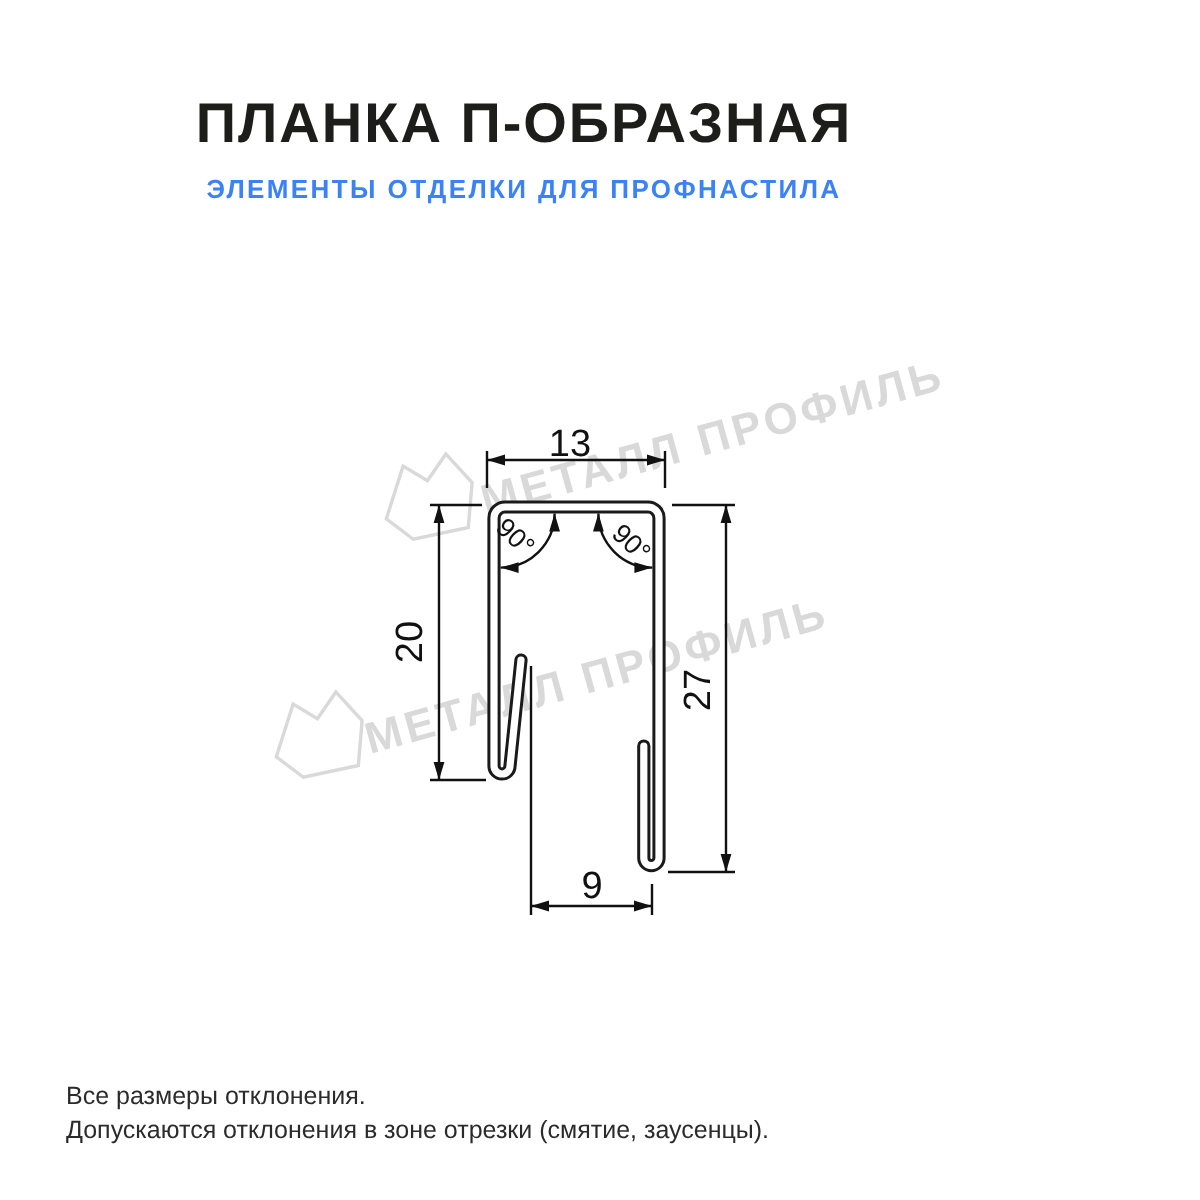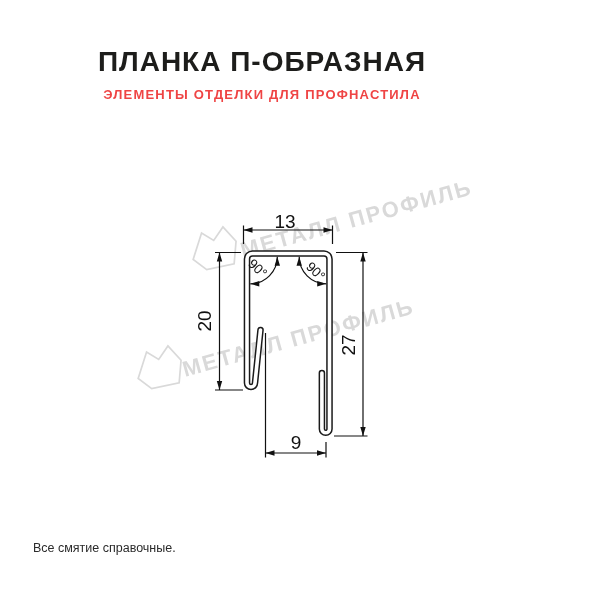--- a/index.html
+++ b/index.html
@@ -8,21 +8,21 @@
     font-family:"Liberation Sans", sans-serif;
   }
   .header{
     position:absolute;top:49px;left:0;width:524px;text-align:center;
   }
   .title{
     font-weight:bold;color:#1d1d1b;font-size:28px;line-height:26px;
     letter-spacing:1px;margin:0;
   }
   .subtitle{
-    margin-top:12px;font-weight:bold;color:#ef4444;font-size:13px;
+    margin-top:12px;font-weight:bold;color:#3b82f6;font-size:13px;
     letter-spacing:1.2px;
   }
   .drawing-svg{position:absolute;top:0;left:0;}
   .footer{
     position:absolute;left:33px;top:540px;color:#2b2b2b;font-size:12.5px;line-height:16.5px;
   }
   .dim-text{font-size:19px;fill:#111;font-family:"Liberation Sans",sans-serif;}
   .angle-text{font-size:13.5px;fill:#111;font-family:"Liberation Sans",sans-serif;}
   .wm-text{font-size:22px;font-weight:bold;fill:#d9d9d9;letter-spacing:2px;font-family:"Liberation Sans",sans-serif;}
 </style>
@@ -91,14 +91,15 @@
   </g>
 
   <g>
     <path d="M 299.2 256.8 A 27 27 0 0 0 326.2 283.8" fill="none" stroke="#111" stroke-width="1.2"></path>
     <path d="M299.2 256.8 L296.5 265.8 L301.9 265.8 Z M326.2 283.8 L317.2 281.1 L317.2 286.5 Z" fill="#111"></path>
     <text class="angle-text" transform="translate(316,271) rotate(43)" x="0" y="5" text-anchor="middle">90°</text>
   </g>
 </svg>
 
 <div class="footer">
-  <div>Все смятие справочные.</div>
+  <div>Все размеры отклонения.</div>
+  <div>Допускаются отклонения в зоне отрезки (смятие, заусенцы).</div>
 </div>
 
 </body></html>

